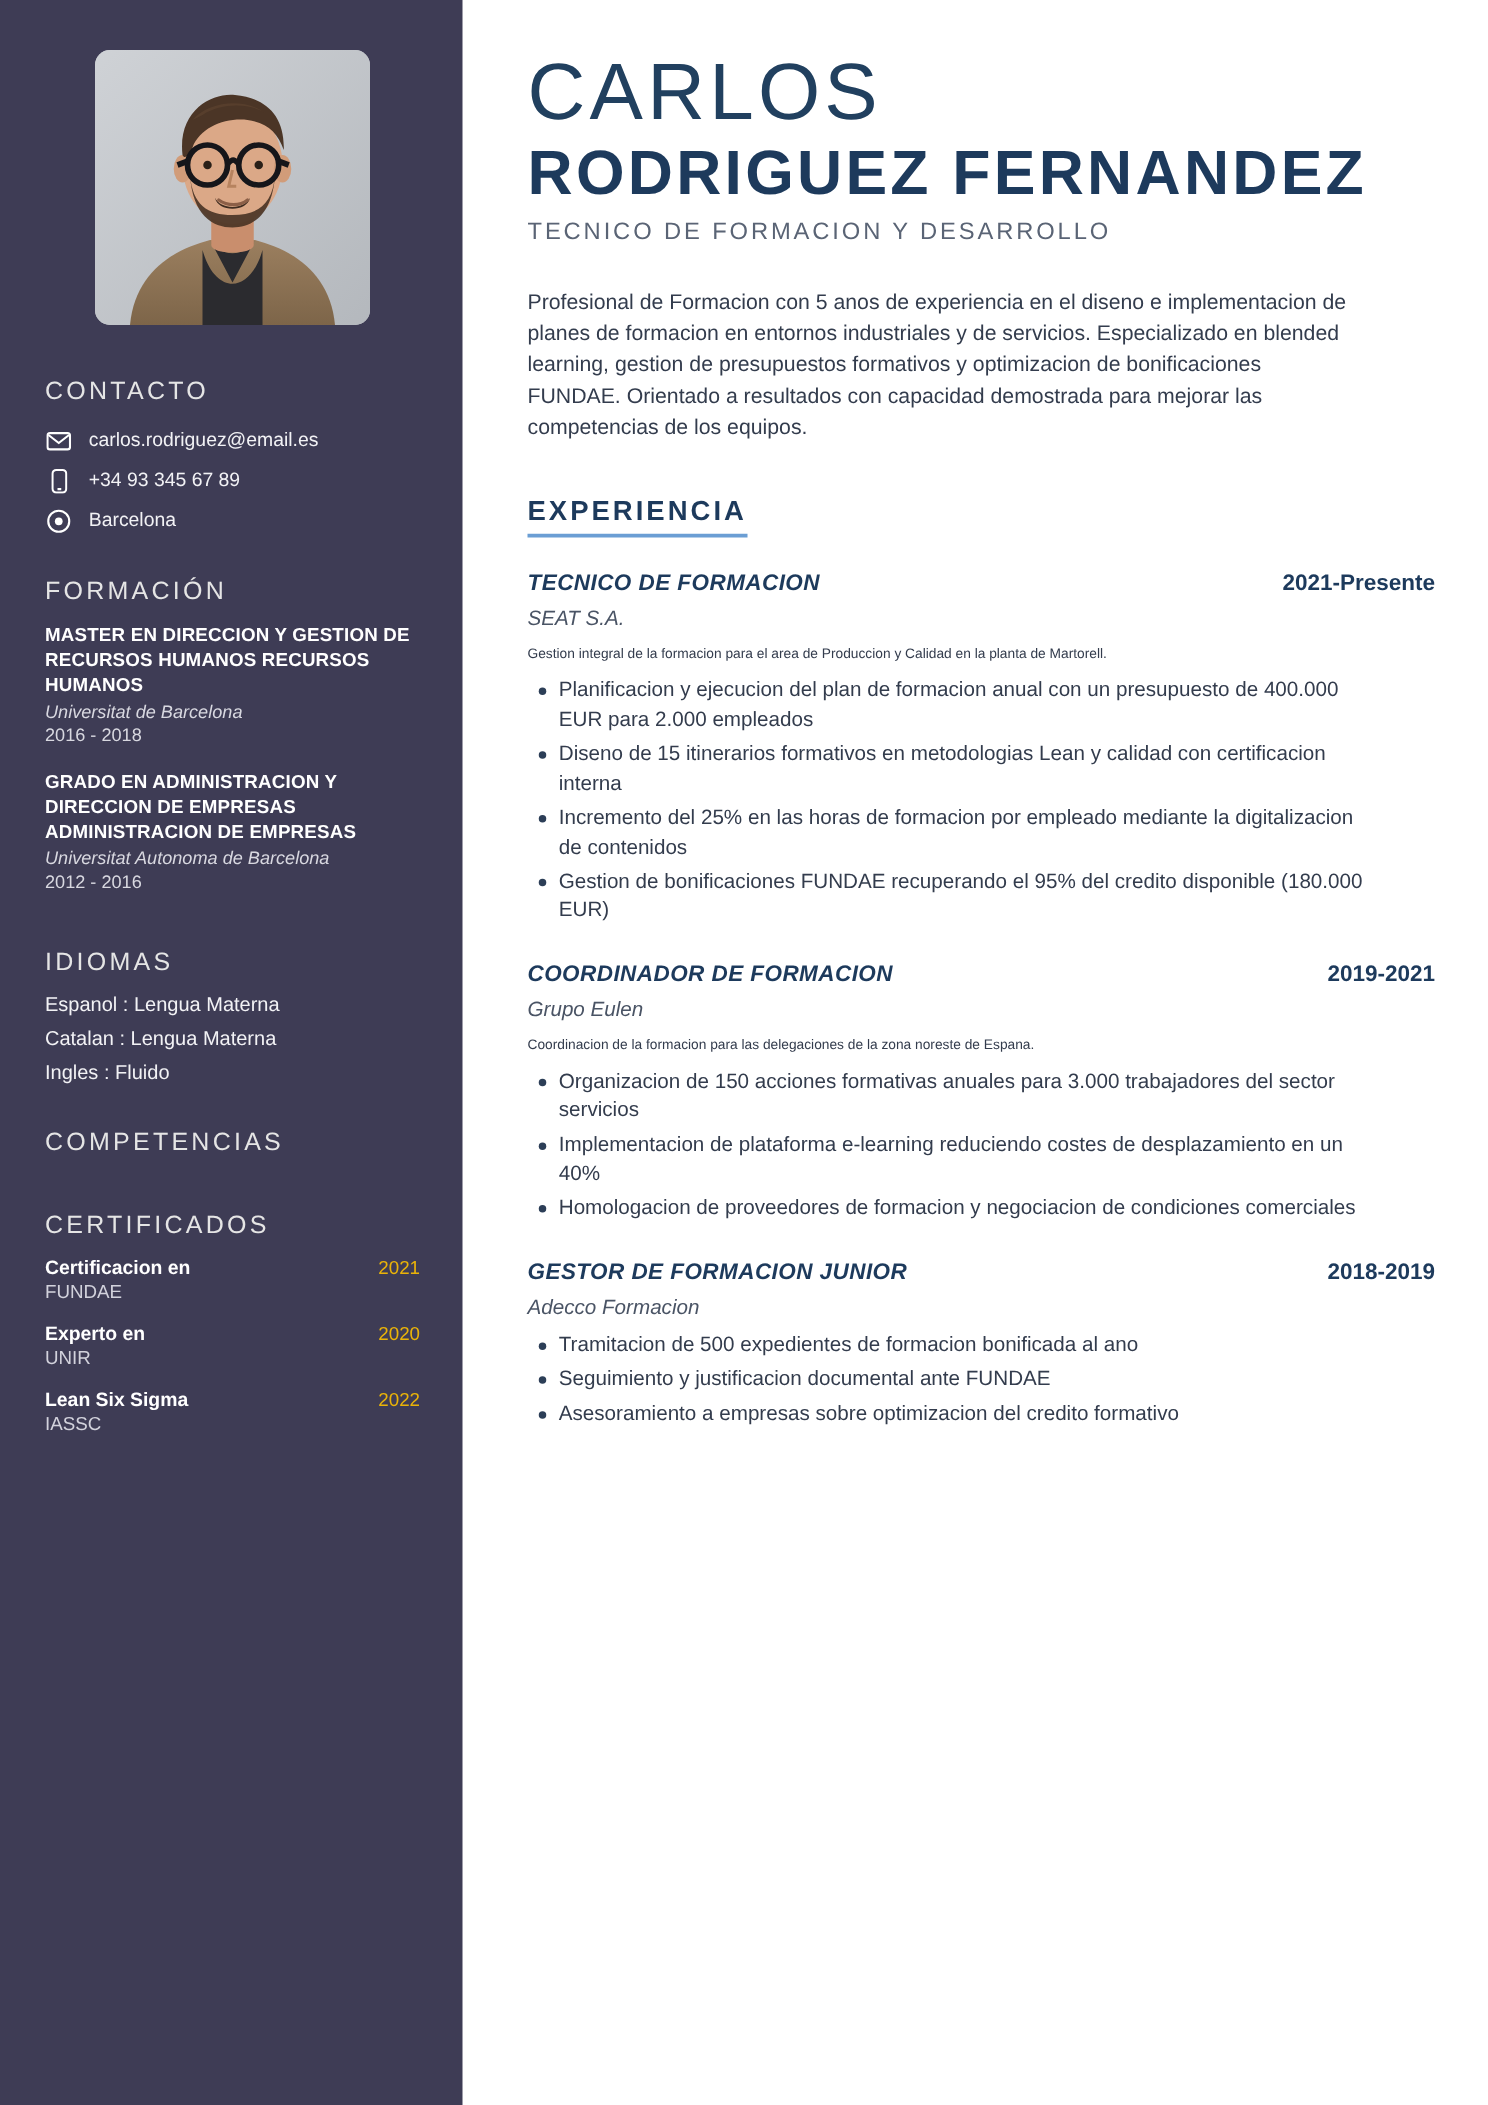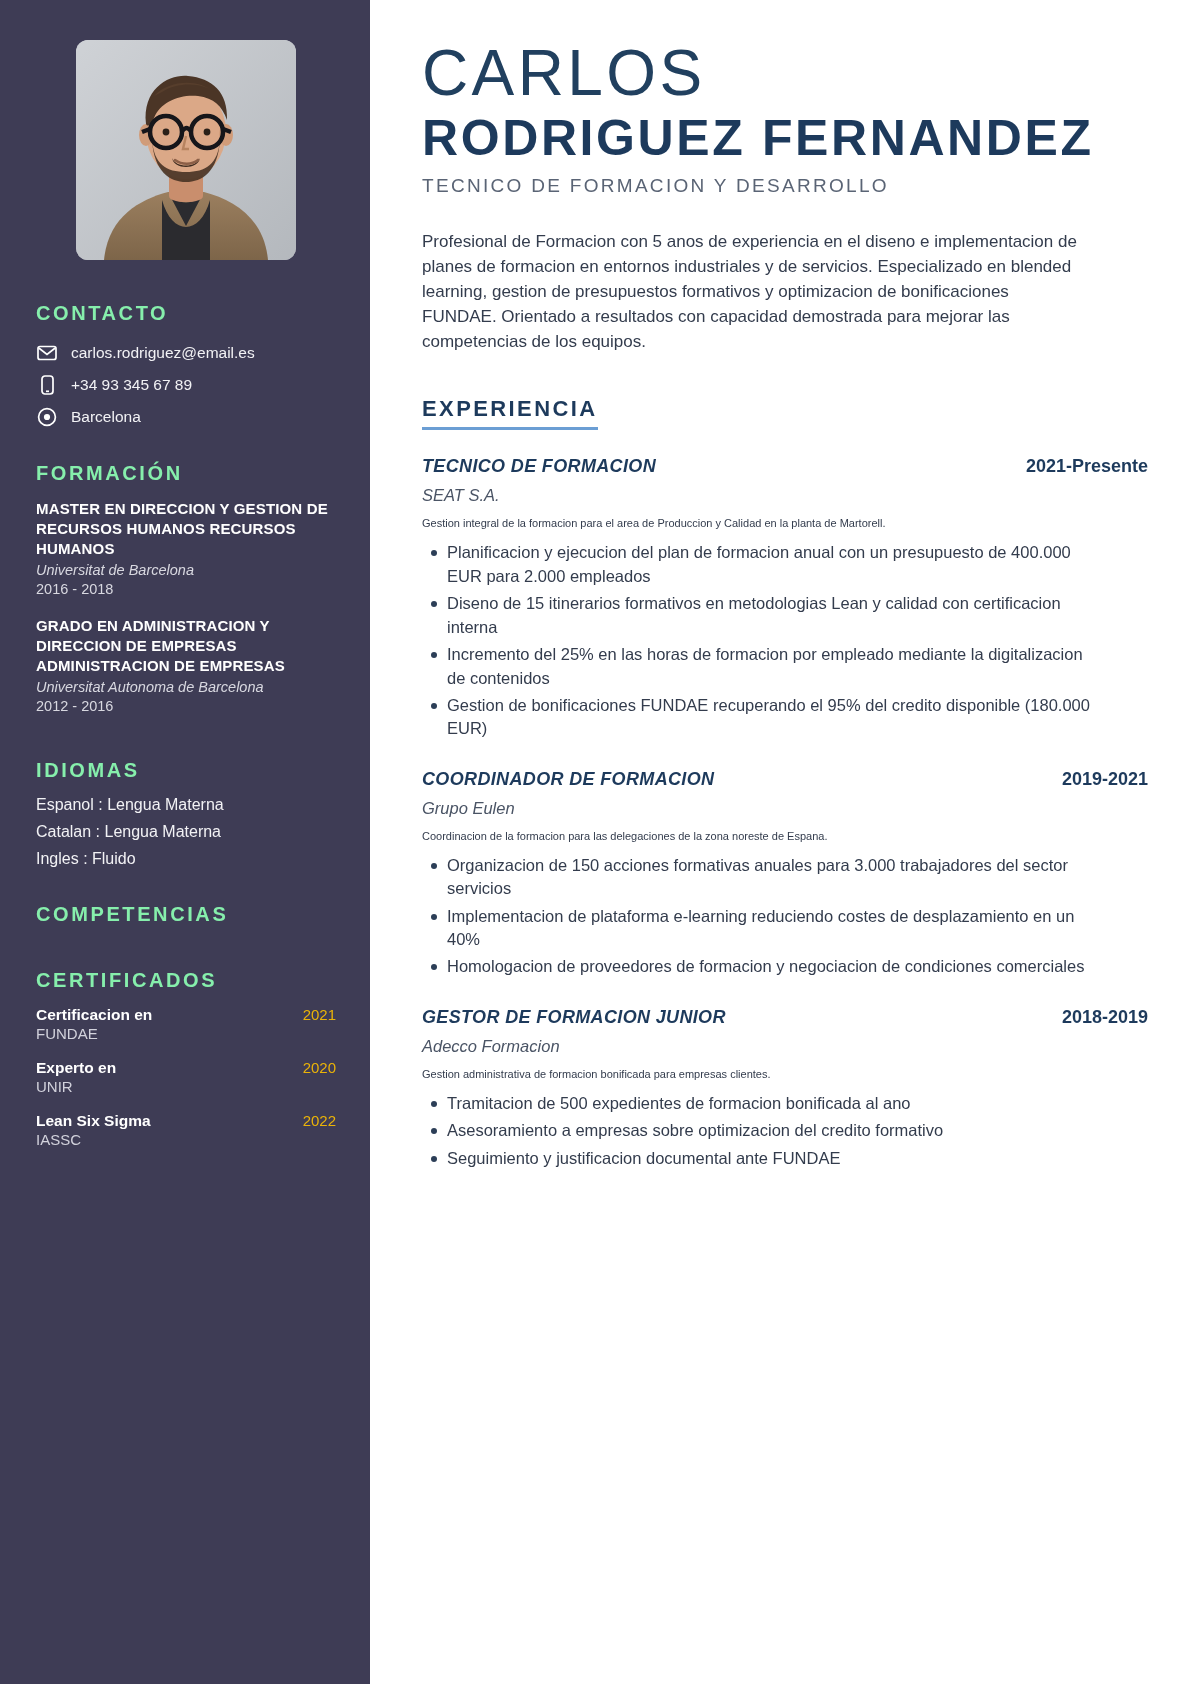--- a/index.html
+++ b/index.html
@@ -41,23 +41,23 @@
     height: 220px;
     border-radius: 12px;
     overflow: hidden;
     background: #c3c6cb;
     position: relative;
   }
   .photo svg { display: block; width: 100%; height: 100%; }
 
   .side-heading {
     font-size: 20px;
-    font-weight: bold;
+    font-weight: normal;
     letter-spacing: 2.6px;
-    color: #86efac;
+    color: #e5e5e5;
     margin-bottom: 17px;
   }
   .side-heading.tight { margin-bottom: 14px; }
 
   
   .contact-list { margin-bottom: 34px; }
   .contact-row {
     display: flex;
     align-items: center;
     gap: 13px;
@@ -427,22 +427,21 @@
       </ul>
     </section>
 
     
     <section class="job">
       <div class="job-head">
         <span class="job-role">GESTOR DE FORMACION JUNIOR</span>
         <span class="job-dates">2018-2019</span>
       </div>
       <div class="job-company">Adecco Formacion</div>
-      <div class="job-desc">Gestion administrativa de formacion bonificada para empresas clientes.</div>
       <ul class="bullets">
         <li>Tramitacion de 500 expedientes de formacion bonificada al ano</li>
+        <li>Seguimiento y justificacion documental ante FUNDAE</li>
         <li>Asesoramiento a empresas sobre optimizacion del credito formativo</li>
-        <li>Seguimiento y justificacion documental ante FUNDAE</li>
       </ul>
     </section>
 
   </main>
 </div>
 
 </body></html>

